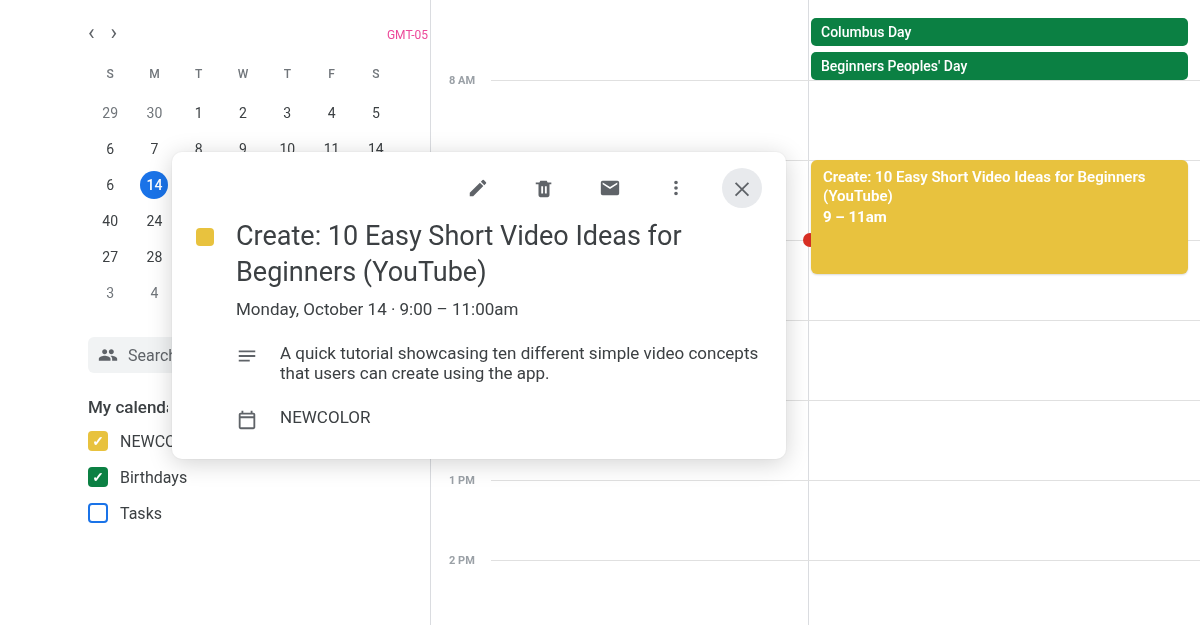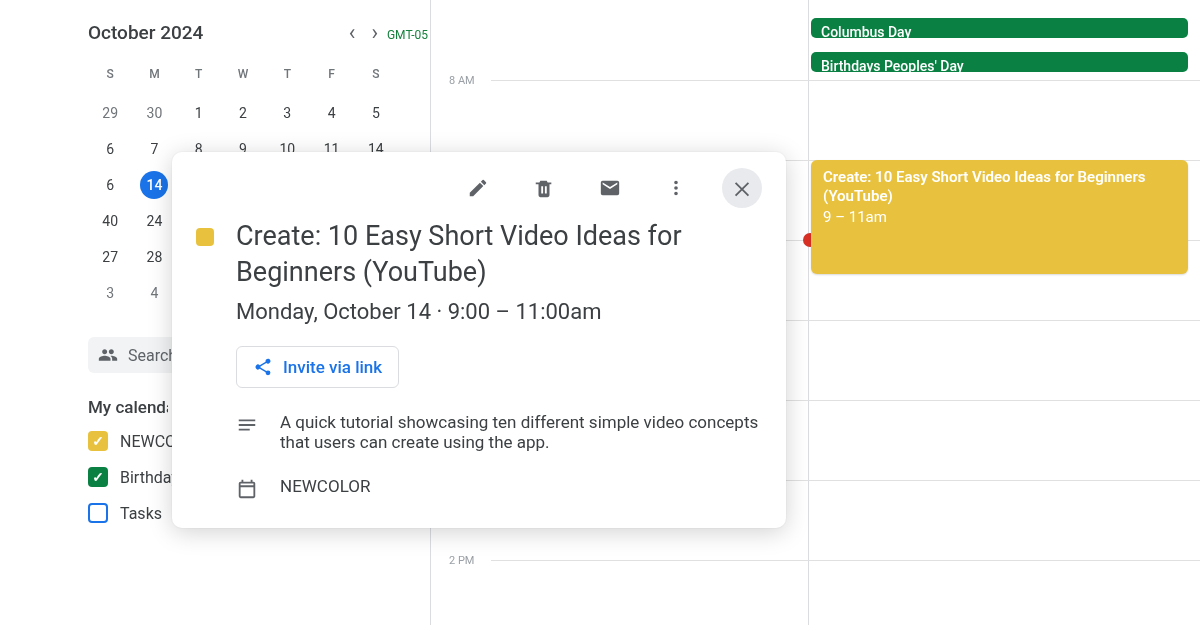--- a/index.html
+++ b/index.html
@@ -65,42 +65,42 @@
   .cb.checked::after { content:"✓"; color:#fff; font-size:14px; font-weight:700;}
   .cb.yellow { background:#e8c23e; }
   .cb.green  { background:#0b8043; }
   .cb.empty  { border:2px solid #1a73e8; background:#fff;}
   .timeline {
     position:absolute; left:430px; top:0; right:0; bottom:0;
     border-left:1px solid #dadce0;
   }
   .tz-label {
     position:absolute; left:-3px; top:28px; transform:translateX(-100%);
-    color:#15803d; font-size:12px;
+    color:#ec4899; font-size:12px;
   }
   .hour {
     position:absolute; left:60px; right:0; height:80px;
     border-top:1px solid #e0e0e0;
   }
-  .hour-label { position:absolute; left:18px; transform:translateY(-50%); color:#9aa0a6; font-size:11px;}
+  .hour-label { position:absolute; left:18px; transform:translateY(-50%); color:#9aa0a6; font-size:11px;font-weight:bold;}
   .day-col-sep { position:absolute; top:0; bottom:0; left:377px; width:1px; background:#dadce0;}
   .allday-chip {
-    position:absolute; left:380px; right:12px; height:20px;
+    position:absolute; left:380px; right:12px; height:28px;
     background:#0b8043; color:#fff; border-radius:5px;
     font-size:14px; font-weight:500; padding-left:10px; line-height:28px;
   }
   .event-block {
     position:absolute; left:380px; right:12px;
     background:#e8c23e; color:#fff; border-radius:6px;
     padding:8px 12px;
     font-size:15px;
     box-shadow: 0 1px 2px rgba(0,0,0,0.15);
   }
   .event-block .etitle { font-weight:600; line-height:1.25; margin-bottom:2px;}
-  .event-block .etime  { font-weight:400; }
+  .event-block .etime  { font-weight:700; }
   .red-marker { position:absolute; width:14px; height:14px; background:#d93025; border-radius:50%; left:372px; }
 
   .popup {
     position:absolute;
     left:172px; top:152px;
     width:614px;
     background:#fff;
     border-radius:10px;
     box-shadow: 0 4px 24px rgba(0,0,0,0.18), 0 0 0 1px rgba(0,0,0,0.02);
     padding: 16px 24px 28px 24px;
@@ -111,38 +111,37 @@
   }
   .popup-actions .iconbtn {
     width:40px; height:40px; display:flex; align-items:center; justify-content:center;
     border-radius:50%;
   }
   .popup-actions .iconbtn.close-circle { background:#e8eaed; }
   .popup-actions svg { width:22px; height:22px; fill:#5f6368; }
   .popup-body { display:flex; gap:22px; margin-top:10px;}
   .color-dot { width:18px; height:18px; border-radius:4px; background:#e8c23e; margin-top:10px;}
   .popup-title { font-size:27px; color:#3c4043; line-height:1.35; font-weight:400;}
-  .popup-datetime { margin-top:8px; font-size:22px; color:#3c4043;}
+  .popup-datetime { margin-top:8px; font-size:17px; color:#3c4043;}
   .invite-btn {
     margin-top:22px;
     display:inline-flex; align-items:center; gap:10px;
     border:1px solid #dadce0; border-radius:6px;
     padding:10px 16px;
     color:#1a73e8; font-size:17px; font-weight:500;
   }
   .detail-row { display:flex; gap:22px; align-items:flex-start; margin-top:24px; font-size:17px; color:#3c4043;}
   .detail-row svg { width:22px; height:22px; fill:#5f6368; flex-shrink:0; margin-top:2px;}
   .hide-overflow { width:80px; white-space:nowrap; overflow:hidden;}
 </style>
 </head>
 <body>
 
 <div class="sidebar">
   <div class="month-header">
-    <div class="month-title">October 2024</div>
     <div class="month-nav">
       <span>‹</span>
       <span>›</span>
     </div>
   </div>
   <div class="dow-row">
     <div>S</div>
     <div>M</div>
     <div>T</div>
     <div>W</div>
@@ -229,21 +228,21 @@
         <span class="hide-overflow">Tasks</span>
       </div>
     </div>
 </div>
 
 <div class="timeline">
   <div class="tz-label">GMT-05</div>
   <div class="day-col-sep"></div>
 
   <div class="allday-chip" style="top:18px">Columbus Day</div>
-  <div class="allday-chip" style="top:52px">Birthdays Peoples' Day</div>
+  <div class="allday-chip" style="top:52px">Beginners Peoples' Day</div>
 
   <div id="hours">
       <div class="hour" style="top: 80px;"></div>
       <div class="hour-label" style="top: 80px;">8 AM</div>
       <div class="hour" style="top: 160px;"></div>
       <div class="hour-label" style="top: 160px;">9 AM</div>
       <div class="hour" style="top: 240px;"></div>
       <div class="hour-label" style="top: 240px;">10 AM</div>
       <div class="hour" style="top: 320px;"></div>
       <div class="hour-label" style="top: 320px;">11 AM</div>
@@ -289,26 +288,20 @@
         <svg viewBox="0 0 24 24">
           <path d="M18.3 5.71 12 12.01l-6.3-6.3L4.29 7.12l6.3 6.3-6.3 6.3 1.41 1.41 6.3-6.3 6.3 6.3 1.41-1.41-6.3-6.3 6.3-6.3z"></path>
         </svg>
       </span>
   </div>
   <div class="popup-body">
     <div class="color-dot"></div>
     <div style="flex:1">
       <div class="popup-title">Create: 10 Easy Short Video Ideas for Beginners (YouTube)</div>
       <div class="popup-datetime">Monday, October 14  ·  9:00 – 11:00am</div>
-      <div class="invite-btn">
-        <svg width="20" height="20" viewBox="0 0 24 24" fill="#1a73e8">
-            <path d="M18 16.08a2.91 2.91 0 0 0-1.96.77L8.91 12.7a3.27 3.27 0 0 0 0-1.39l7.05-4.11A3 3 0 1 0 15 5a3 3 0 0 0 .09.7L8.04 9.81a3 3 0 1 0 0 4.38l7.12 4.16a2.82 2.82 0 0 0-.08.65A2.92 2.92 0 1 0 18 16.08z"></path>
-          </svg>
-        <span>Invite via link</span>
-      </div>
       <div class="detail-row">
         <svg viewBox="0 0 24 24">
             <path d="M3 18h12v-2H3v2zM3 6v2h18V6H3zm0 7h18v-2H3v2z"></path>
           </svg>
         <div>A quick tutorial showcasing ten different simple video concepts that users can create using the app.</div>
       </div>
       <div class="detail-row">
         <svg viewBox="0 0 24 24">
             <path d="M19 4h-1V2h-2v2H8V2H6v2H5a2 2 0 0 0-2 2v14a2 2 0 0 0 2 2h14a2 2 0 0 0 2-2V6a2 2 0 0 0-2-2zm0 16H5V10h14v10zM5 8V6h14v2H5z"></path>
           </svg>

